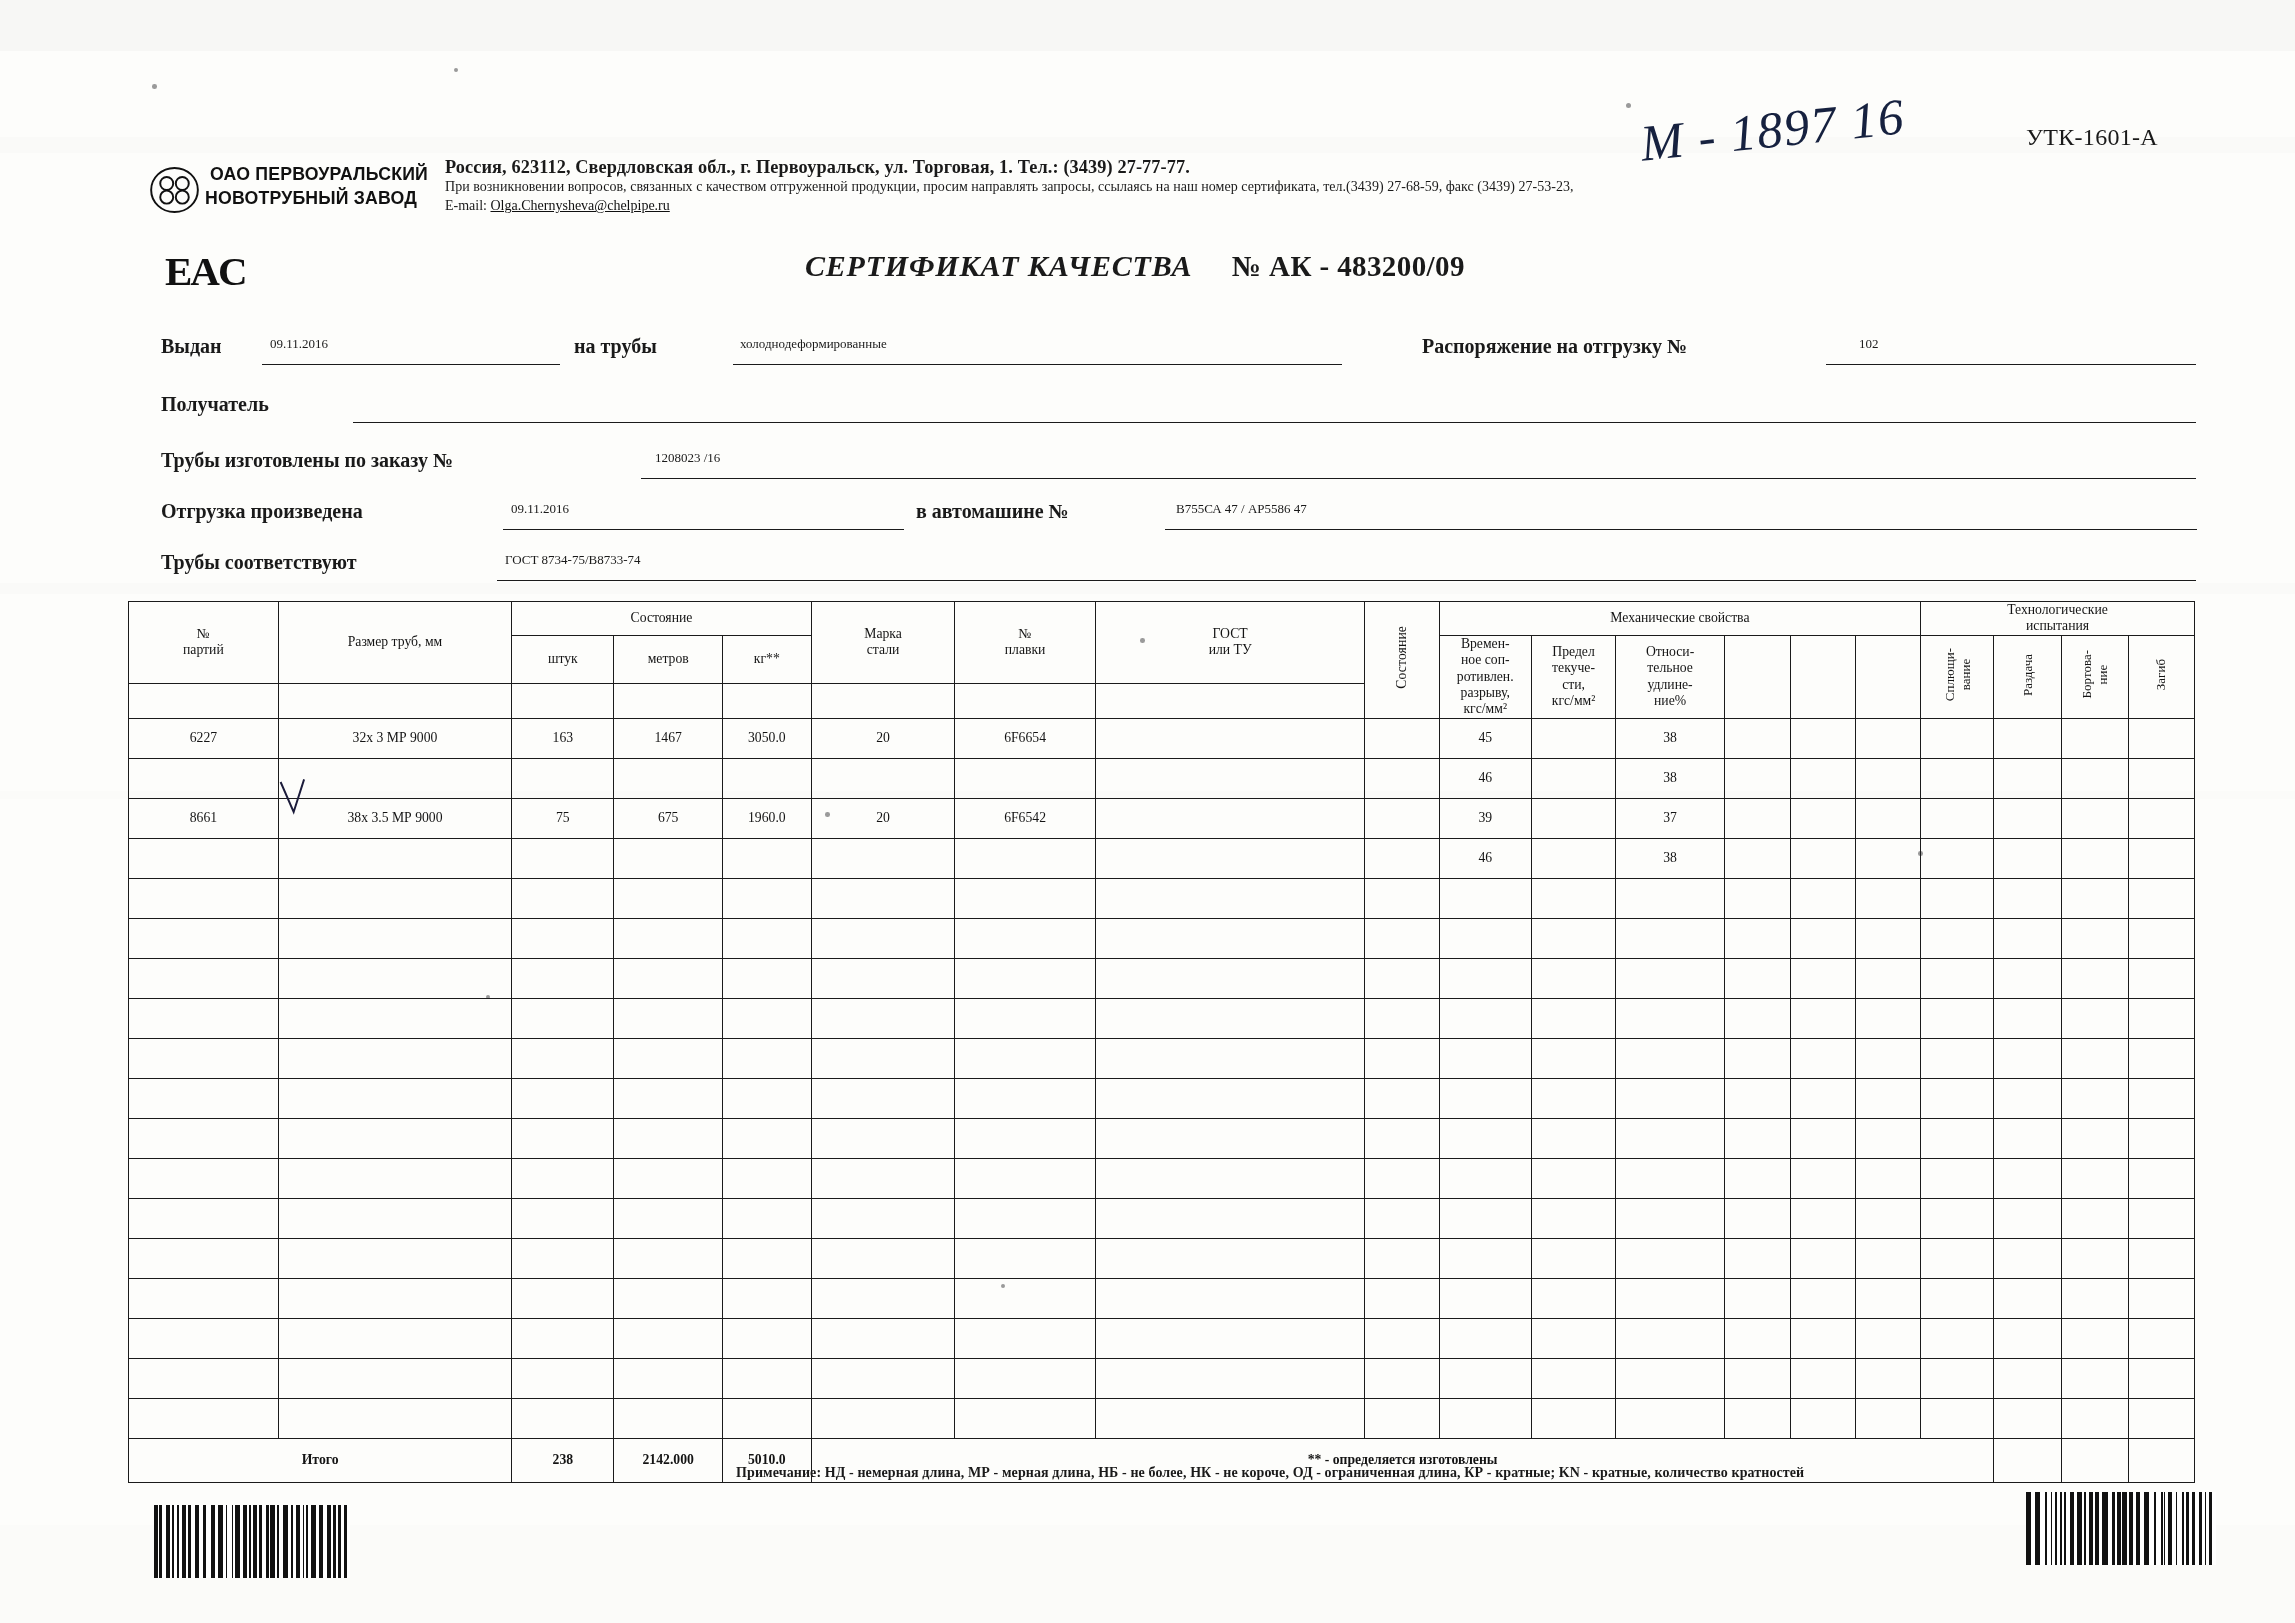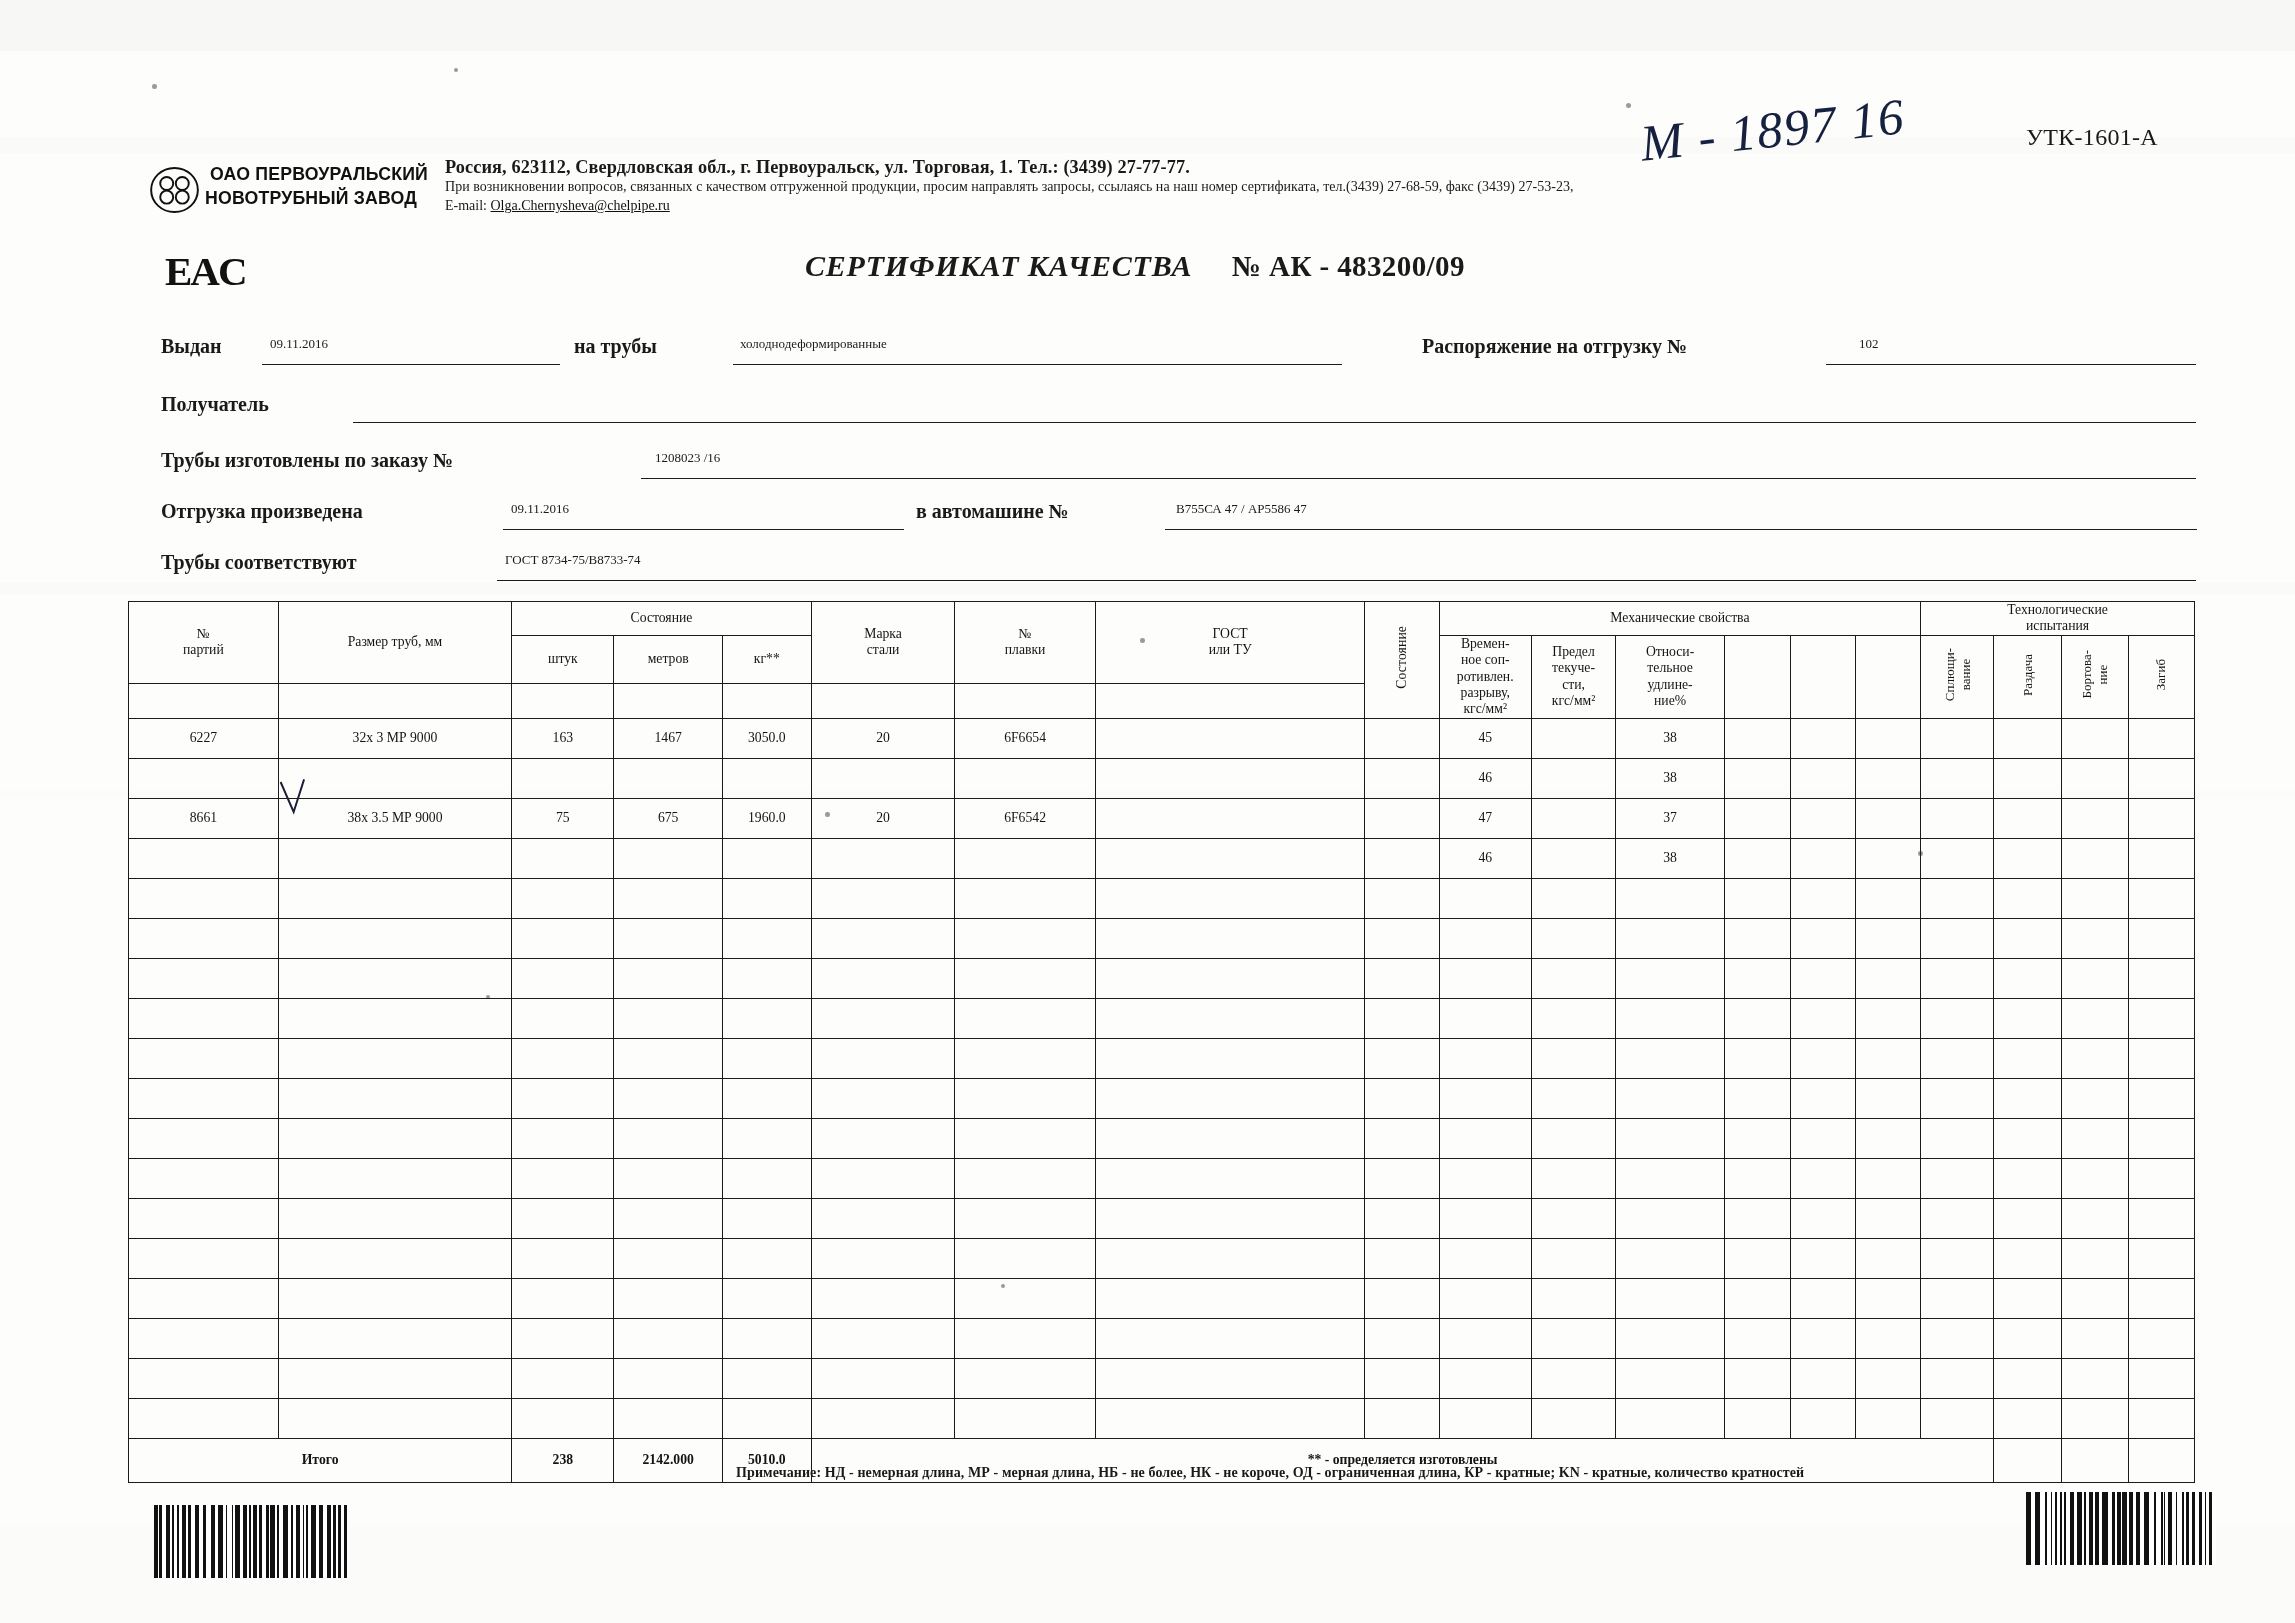--- a/index.html
+++ b/index.html
@@ -456,21 +456,21 @@
         <tr class="datarow">
           <td>8661</td>
           <td class="cell-left">38х 3.5 МР 9000</td>
           <td>75</td>
           <td>675</td>
           <td>1960.0</td>
           <td>20</td>
           <td>6F6542</td>
           <td></td>
           <td></td>
-          <td>47</td>
+          <td>39</td>
           <td></td>
           <td>37</td>
           <td></td>
           <td></td>
           <td></td>
           <td></td>
           <td></td>
           <td></td>
           <td></td>
         </tr>

